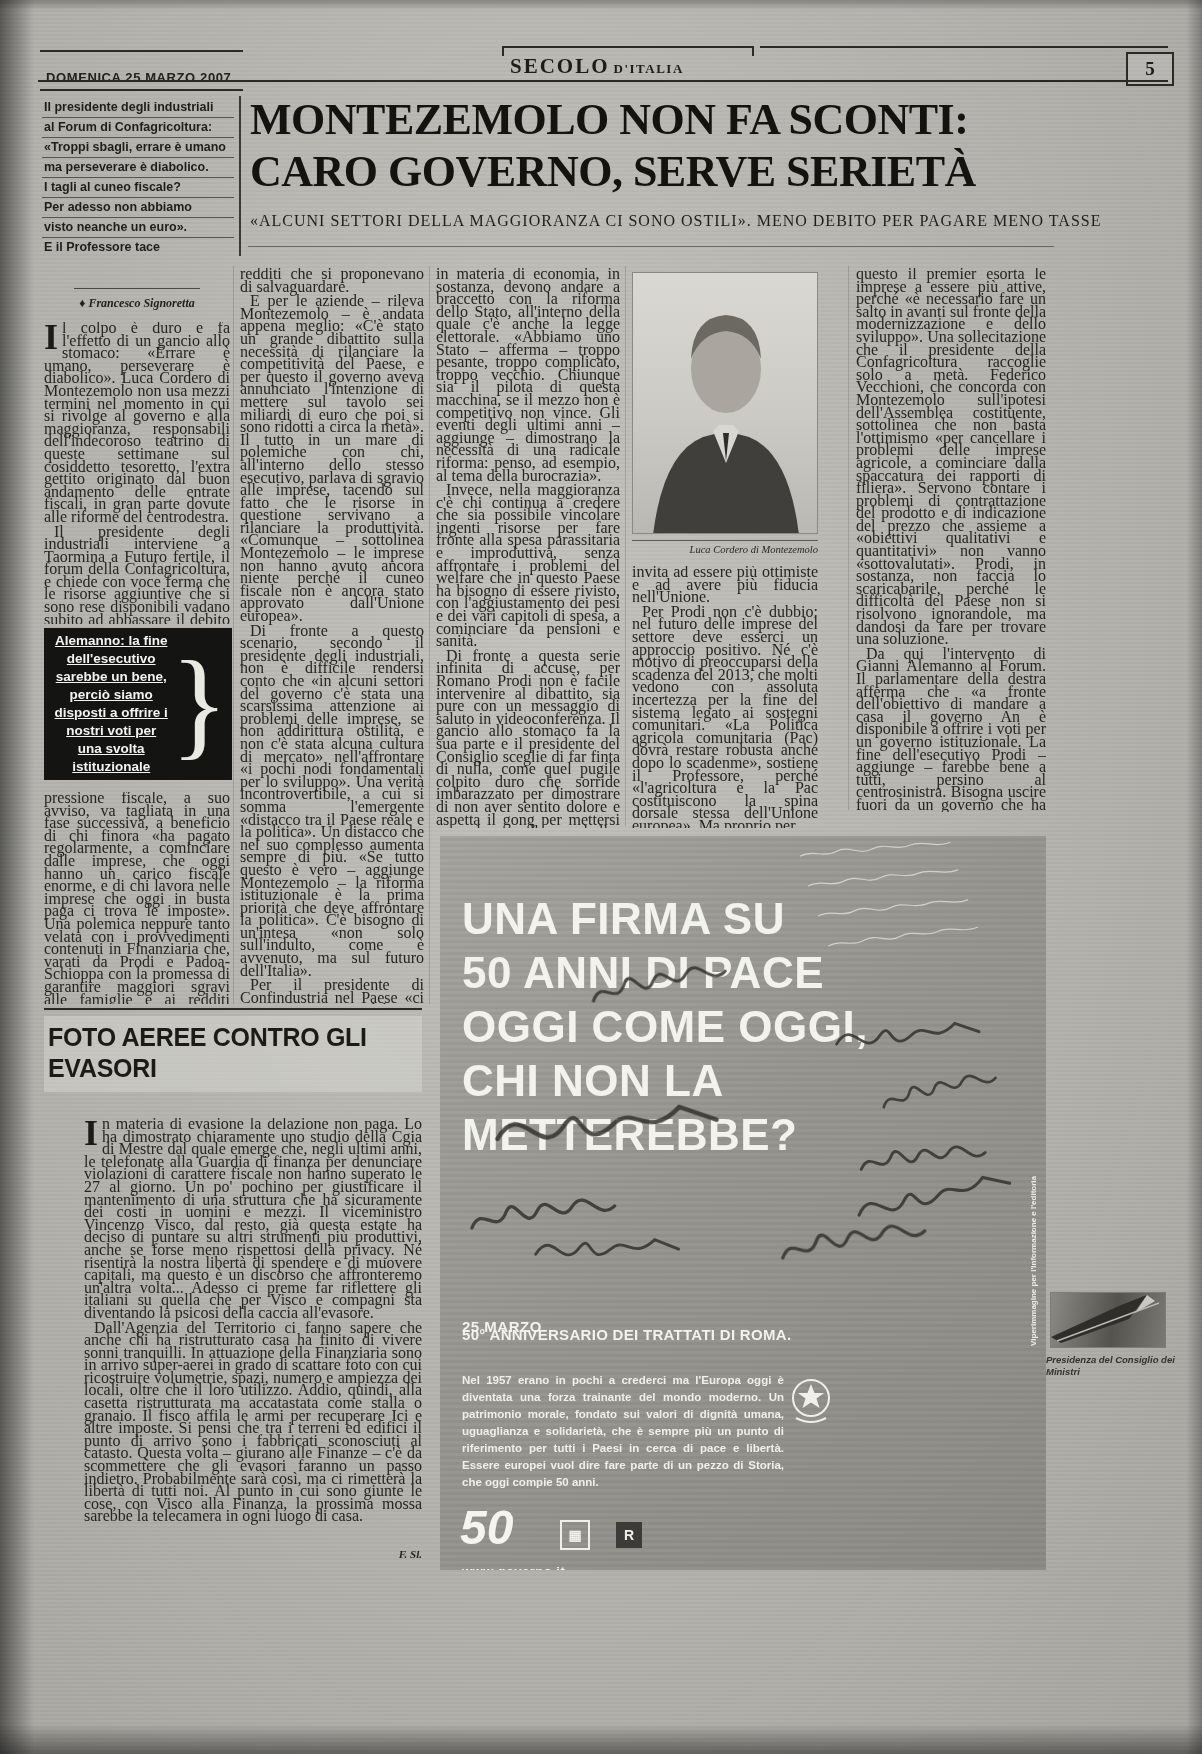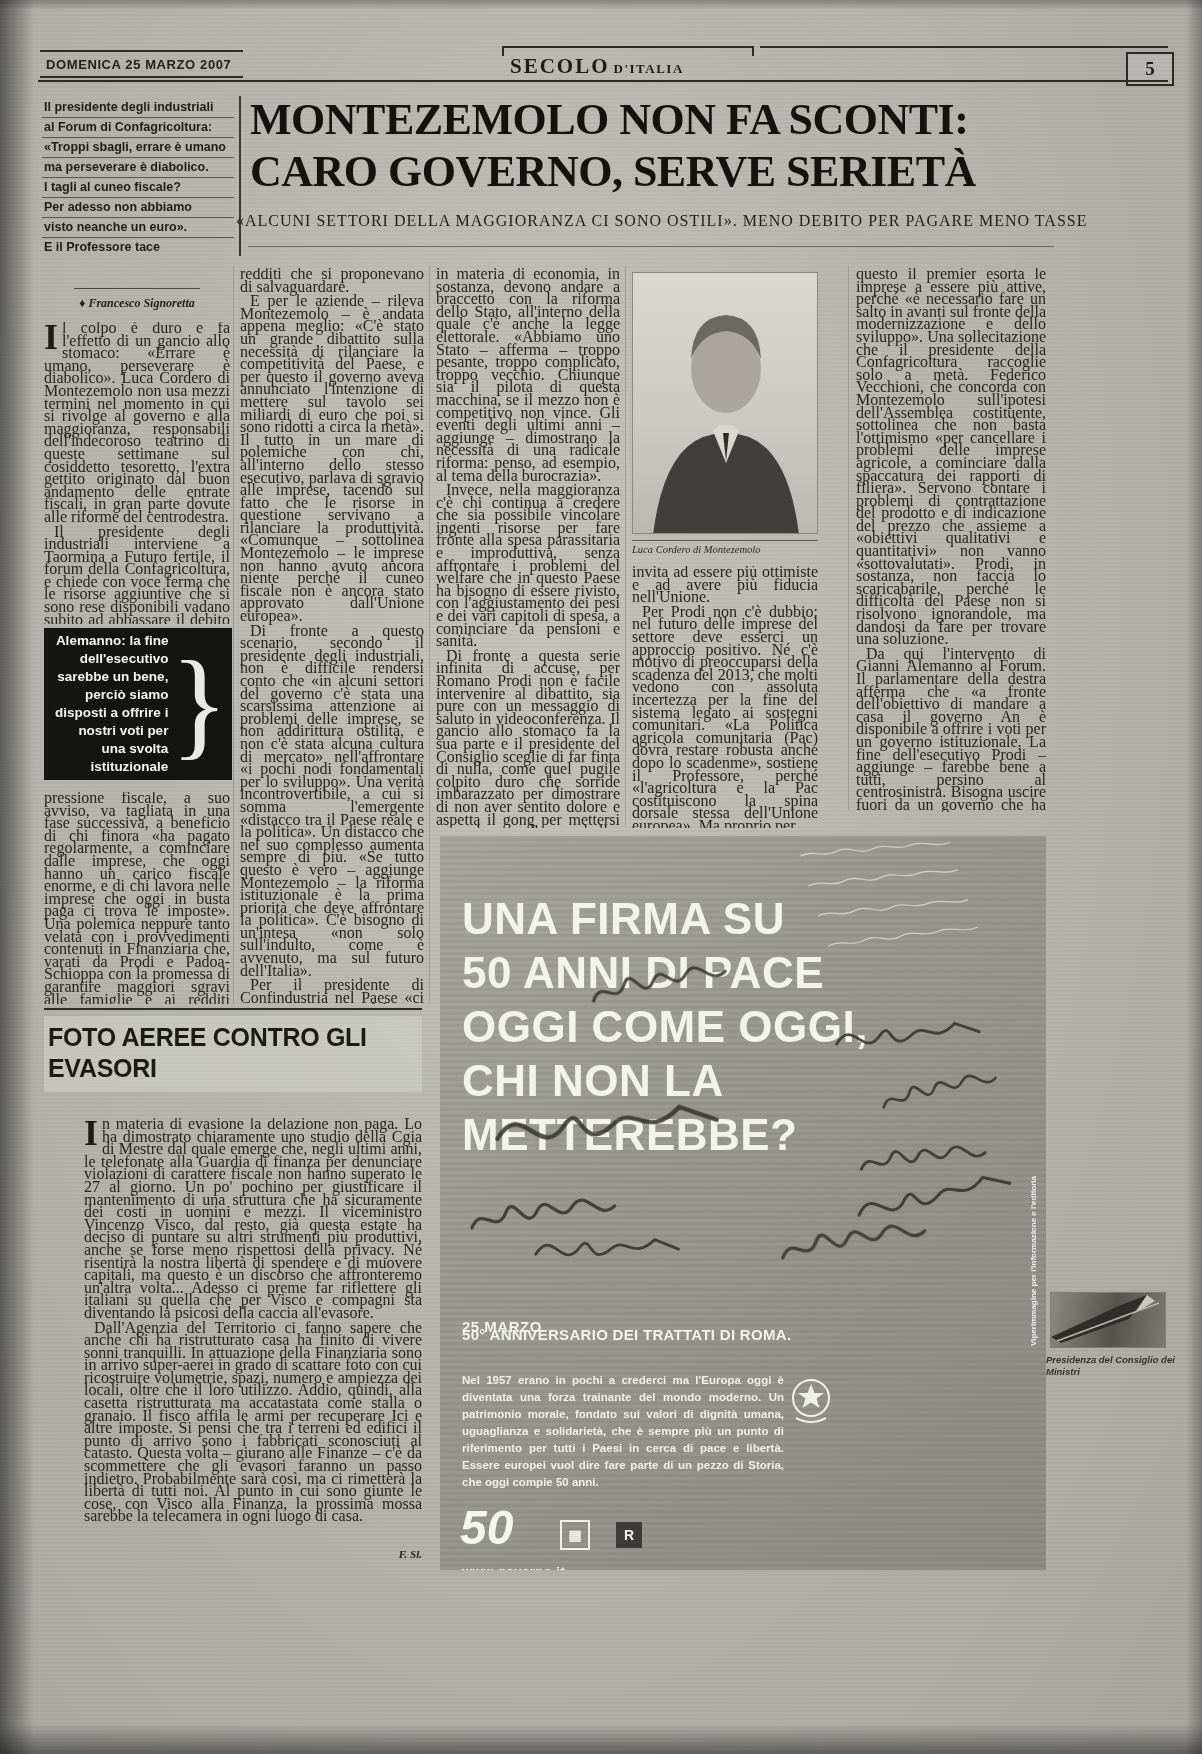--- a/index.html
+++ b/index.html
@@ -13,68 +13,68 @@
   }
   .abs{position:absolute;}
   .vignette{position:absolute;pointer-events:none;z-index:50;}
   .v-left{left:0;top:0;width:34px;height:100%;background:linear-gradient(90deg,rgba(18,18,16,.55),rgba(18,18,16,0));}
   .v-bottom{left:0;bottom:0;width:100%;height:30px;background:linear-gradient(0deg,rgba(18,18,16,.5),rgba(18,18,16,0));}
   .v-right{right:0;top:0;width:16px;height:100%;background:linear-gradient(270deg,rgba(18,18,16,.3),rgba(18,18,16,0));}
   .v-top{left:0;top:0;width:100%;height:10px;background:linear-gradient(180deg,rgba(18,18,16,.3),rgba(18,18,16,0));}
 
   
   .date-box{left:40px;top:50px;font:bold 13px "Liberation Sans","DejaVu Sans",sans-serif;
-    letter-spacing:.6px;padding:5px 12px 4px 6px;border-top:2px solid #2c2b28;border-bottom:2px solid #2c2b28;color:#22211e;}
+    letter-spacing:.6px;padding:18px 12px 4px 6px;border-top:2px solid #2c2b28;border-bottom:2px solid #2c2b28;color:#22211e;}
   .masthead-bracket{left:502px;top:46px;width:248px;height:8px;border-top:2px solid #2b2a27;border-left:2px solid #2b2a27;border-right:2px solid #2b2a27;}
   .right-bracket{left:760px;top:46px;width:408px;height:0;border-top:2px solid #2b2a27;}
   .masthead{left:510px;top:54px;color:#1d1c19;white-space:nowrap;}
   .masthead .main{font:bold 21px "Liberation Serif",serif;letter-spacing:2px;}
   .masthead .sub{font:bold 13px "Liberation Serif",serif;letter-spacing:1.5px;}
   .pagenum-box{left:1126px;top:52px;width:44px;height:30px;border:2px solid #2b2a27;
     display:flex;align-items:center;justify-content:center;font:bold 19px "Liberation Serif",serif;color:#1d1c19;background:rgba(255,255,255,.12);}
   .header-rule{left:38px;top:80px;width:1130px;border-top:2px solid #2a2926;}
 
   
   .summary{left:42px;top:98px;width:192px;}
   .summary div{font:bold 12.5px "Liberation Sans","DejaVu Sans",sans-serif;color:#1f1e1b;
     padding:2px 0 2px 2px;line-height:15px;border-top:1px solid #56544e;}
   .summary div:first-child{border-top:none;}
   .vr-summary{left:239px;top:96px;width:0;height:160px;border-left:2px solid #3a3935;}
 
   
   .hl{left:250px;width:820px;font:bold 44px "Liberation Serif",serif;color:#14130f;
     letter-spacing:-.5px;white-space:nowrap;}
   .hl1{top:94px;} .hl2{top:146px;}
-  .subhead{left:236px;top:212px;width:816px;font:16px "Liberation Serif",serif;
+  .subhead{left:250px;top:212px;width:816px;font:16px "Liberation Serif",serif;
     letter-spacing:1px;color:#201f1b;white-space:nowrap;}
   .subhead-rule{left:248px;top:246px;width:806px;border-top:1px solid rgba(48,46,42,.55);}
 
   
   .vr{position:absolute;width:0;border-left:1px solid rgba(60,58,54,.22);}
 
   
   .bodytext{font-size:16px;line-height:12.6px;text-align:justify;color:#262520;overflow:hidden;}
   .bodytext p{margin:0 0 2px 0;}
   .bodytext p.ind{text-indent:10px;}
   .dropcap::first-letter{float:left;font-size:36px;line-height:29px;padding:1px 4px 0 0;font-weight:bold;color:#1c1b17;}
   .byline{left:44px;top:296px;width:186px;text-align:center;font:bold italic 12px "Liberation Serif",serif;color:#23221e;}
   .byline-rule{left:74px;top:288px;width:126px;border-top:1px solid #4a4843;}
 
   
   .pullquote{left:44px;top:628px;width:188px;height:152px;background:#141412;color:#f4f4f0;
     display:flex;align-items:center;box-sizing:border-box;padding:10px 4px 10px 10px;}
   .pullquote .pq-text{flex:1;font:bold 13.5px "Liberation Sans","DejaVu Sans",sans-serif;
-    line-height:18px;text-align:right;}
+    line-height:18px;text-align:center;text-decoration:underline;}
   .pullquote .pq-brace{font:120px "Liberation Serif",serif;line-height:120px;margin-left:2px;color:#e9e9e4;}
 
   
   .photo{left:632px;top:272px;width:186px;height:262px;border:1px solid #8a8984;box-sizing:border-box;
     background:linear-gradient(180deg,#d9d8d3 0%,#cbcac5 55%,#b9b8b3 100%);overflow:hidden;}
   .caption-rule{left:632px;top:540px;width:186px;border-top:1px solid #5b5954;}
-  .caption{left:632px;top:544px;width:186px;font:italic 10.5px "Liberation Serif",serif;color:#2a2925;text-align:left;}
+  .caption{left:632px;top:544px;width:186px;font:italic 10.5px "Liberation Serif",serif;color:#2a2925;text-align:right;}
 
   
   .a2-rule{left:44px;top:1008px;width:378px;border-top:2px solid #2b2a27;}
   .a2-head{left:44px;top:1016px;width:378px;background:rgba(214,213,207,.55);padding:6px 4px 8px 4px;box-sizing:border-box;}
   .a2-head div{font:bold 25px "Liberation Sans","DejaVu Sans",sans-serif;letter-spacing:-.3px;color:#1c1b18;line-height:31px;}
   .a2-body{left:84px;top:1118px;width:338px;height:432px;}
   .a2-sig{left:84px;top:1548px;width:338px;text-align:right;font:bold italic 11px "Liberation Serif",serif;color:#23221e;}
 
   
   .ad{left:440px;top:836px;width:606px;height:734px;overflow:hidden;

